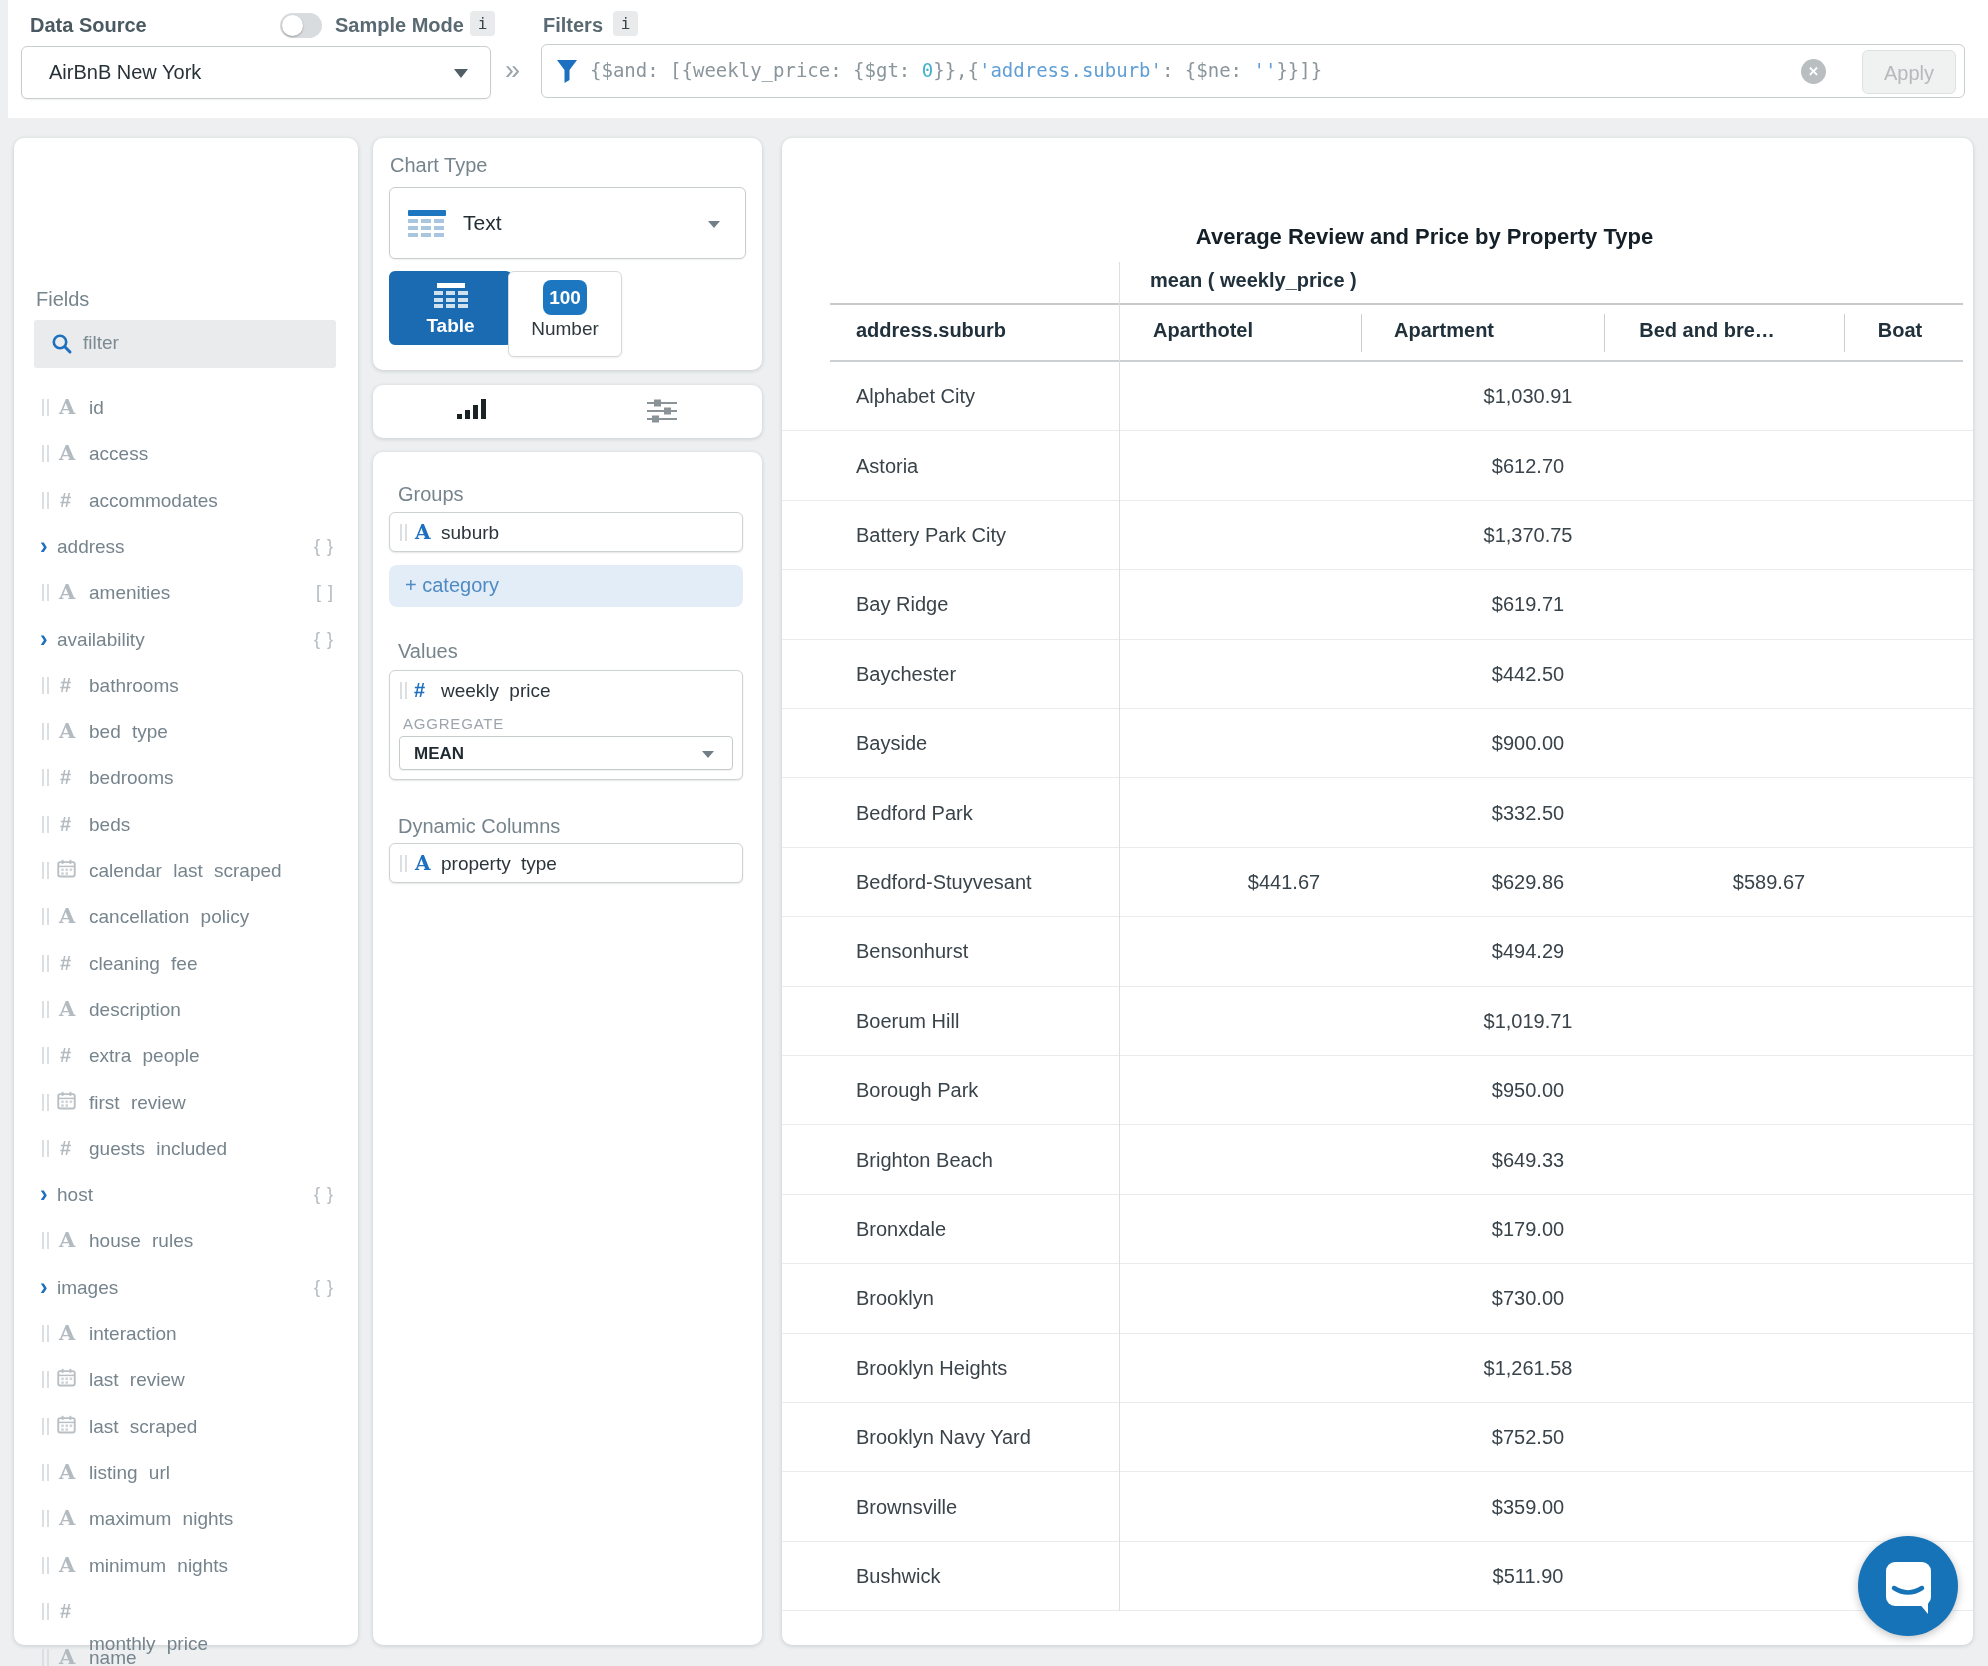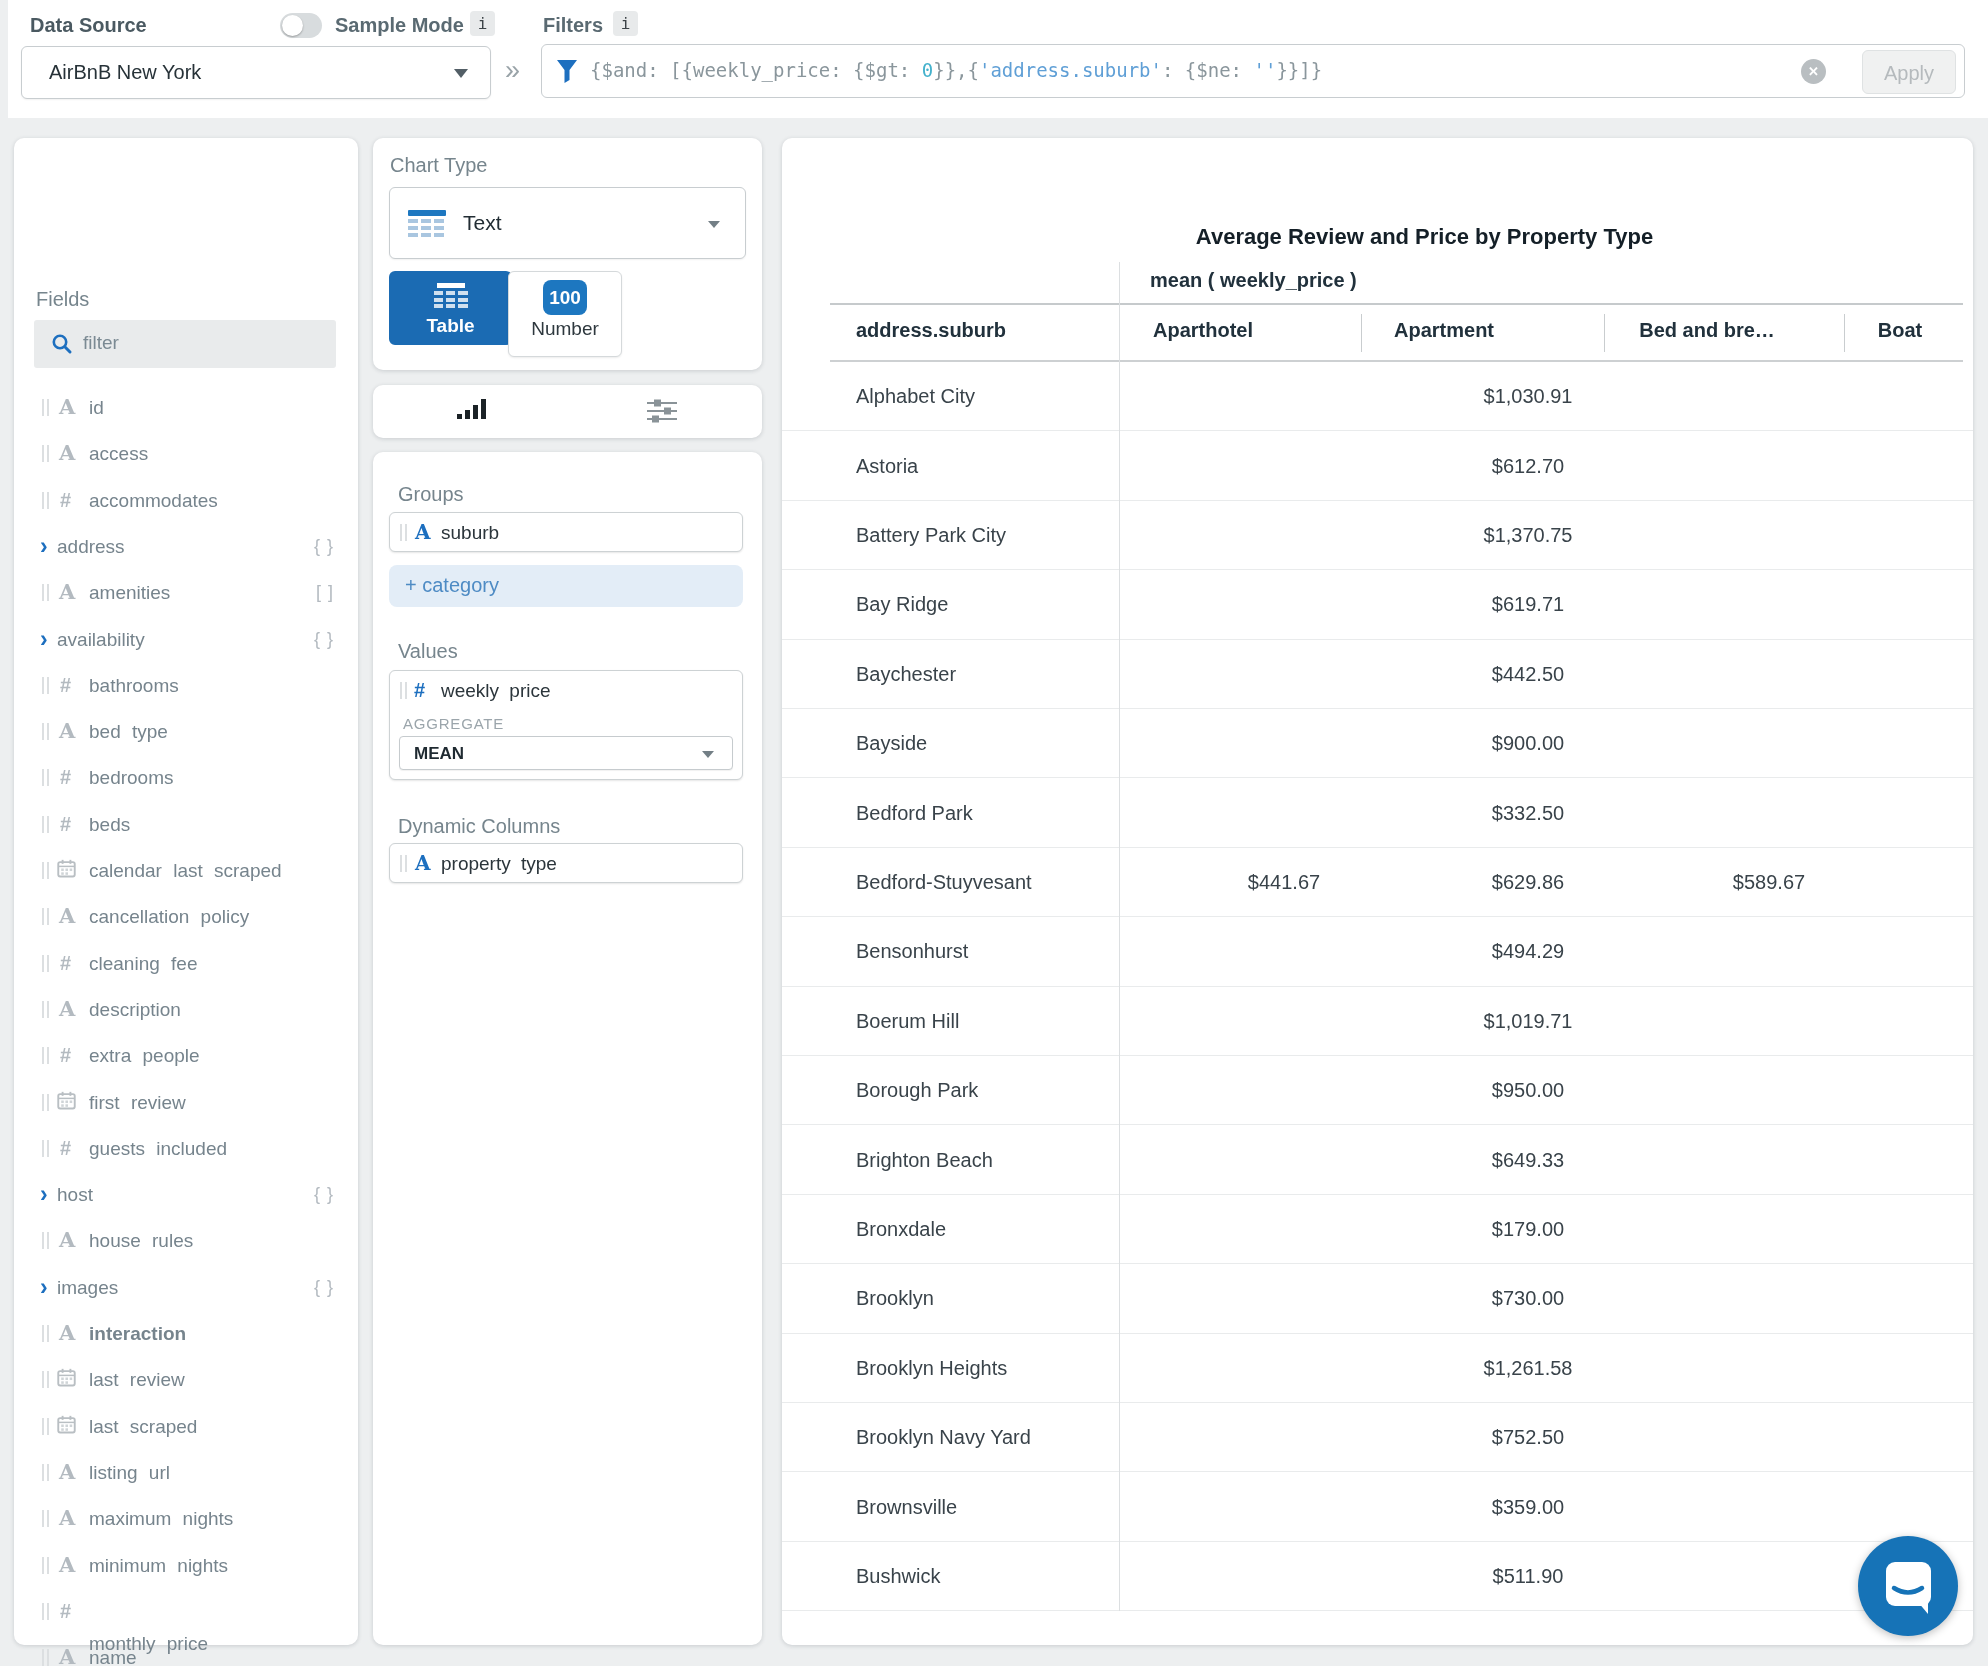--- a/index.html
+++ b/index.html
@@ -243,21 +243,21 @@
         <span class="abs fname" style="left:75px;top:12px;">house rules</span>
       </div>
       <div class="field-row" style="top: 879.7px;">
         <span class="abs obj-chev" style="left:26px;top:13px;">›</span>
         <span class="abs fname" style="left:43px;top:12px;">images</span>
         <span class="fbadge">{ }</span>
       </div>
       <div class="field-row" style="top: 926px;">
         <span class="abs drag" style="left:28px;top:14px;"></span>
         <span class="abs ficon str" style="left:45px;top:9px;">A</span>
-        <span class="abs fname" style="left:75px;top:12px;font-weight:bold;">interaction</span>
+        <span class="abs fname" style="left:75px;top:12px;">interaction</span>
       </div>
       <div class="field-row" style="top: 1018.6px;">
         <span class="abs drag" style="left:28px;top:14px;"></span>
         <span class="abs ficon date" style="left:43px;top:11px;"><svg width="19" height="19" viewBox="0 0 18 18">
             <rect x="1.2" y="3" width="15.6" height="13.6" rx="1.8" fill="none" stroke="#b9bfc3" stroke-width="1.8"></rect>
             <line x1="5.3" y1="0.8" x2="5.3" y2="4.6" stroke="#b9bfc3" stroke-width="1.8"></line>
             <line x1="12.7" y1="0.8" x2="12.7" y2="4.6" stroke="#b9bfc3" stroke-width="1.8"></line>
             <line x1="1.2" y1="7" x2="16.8" y2="7" stroke="#b9bfc3" stroke-width="1.4"></line>
             <g fill="#cfd4d7">
               <rect x="4" y="9" width="2.4" height="2.4"></rect>

